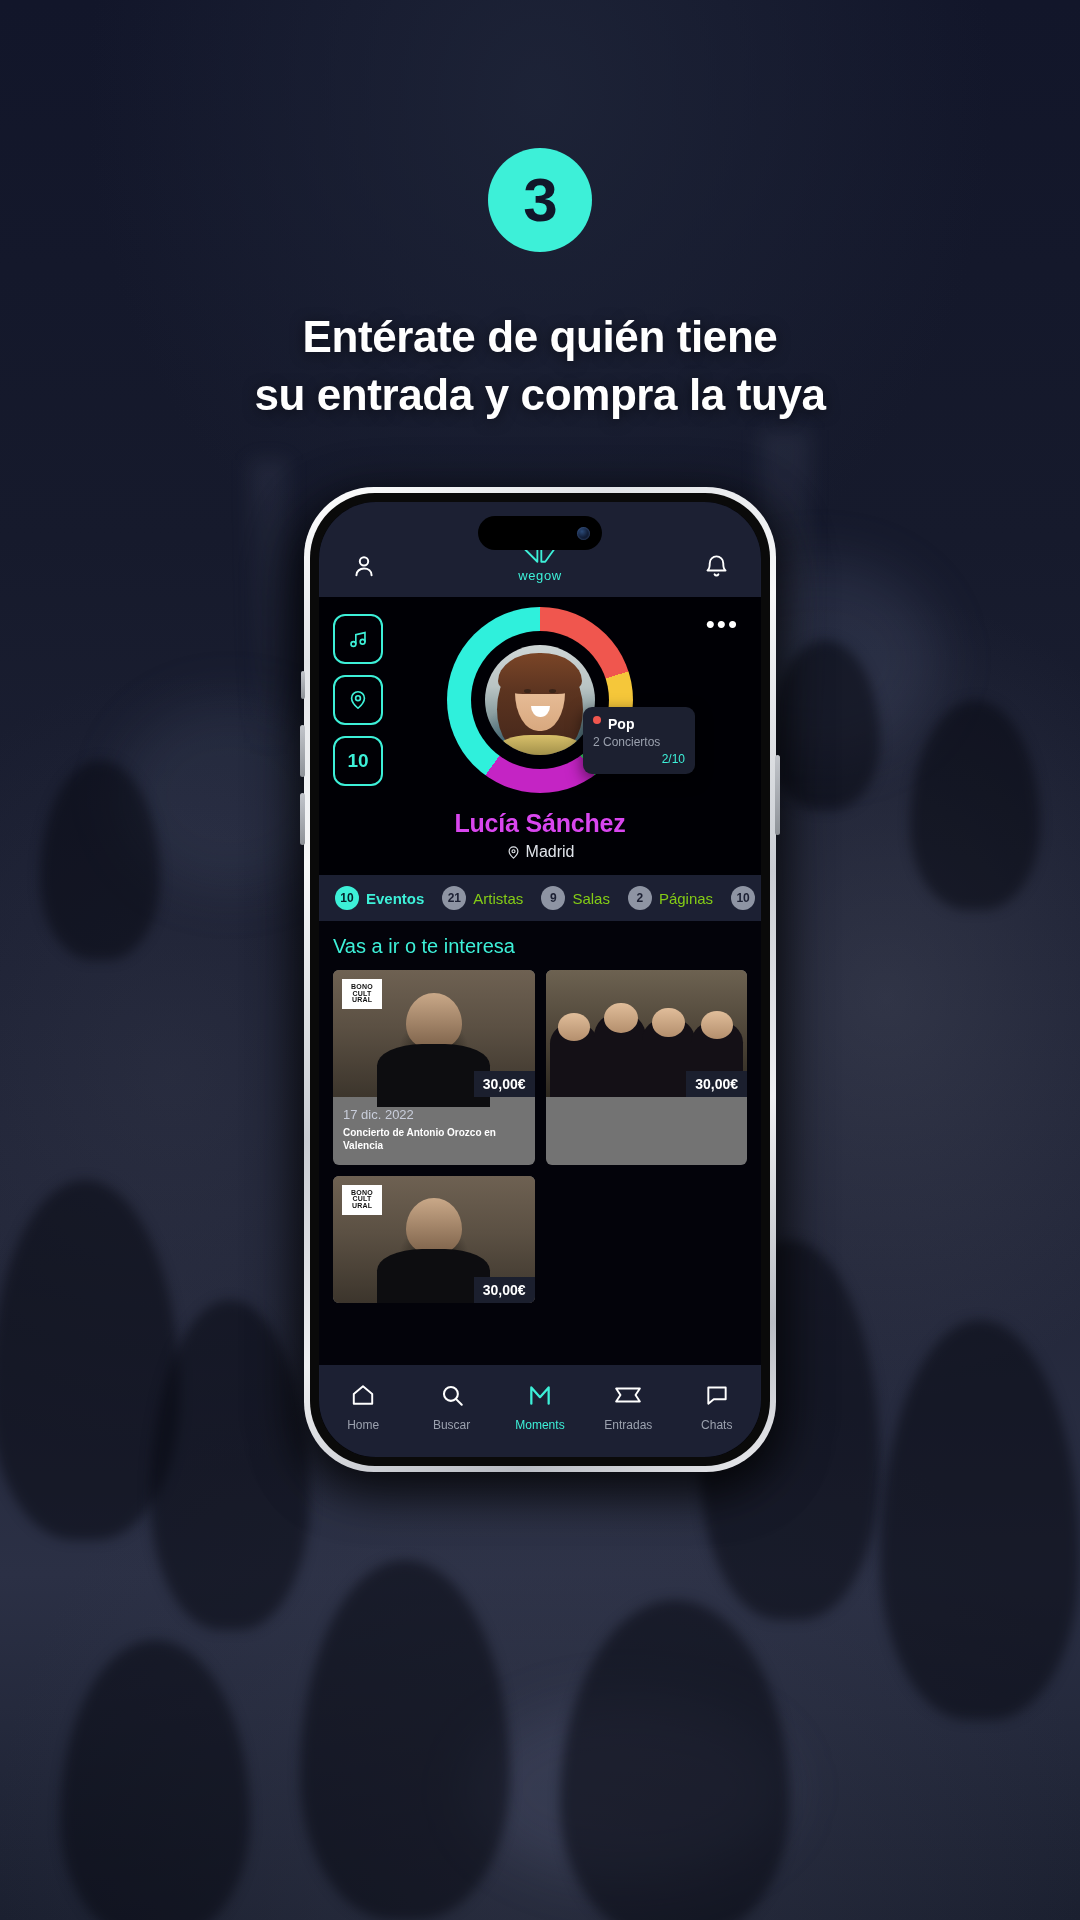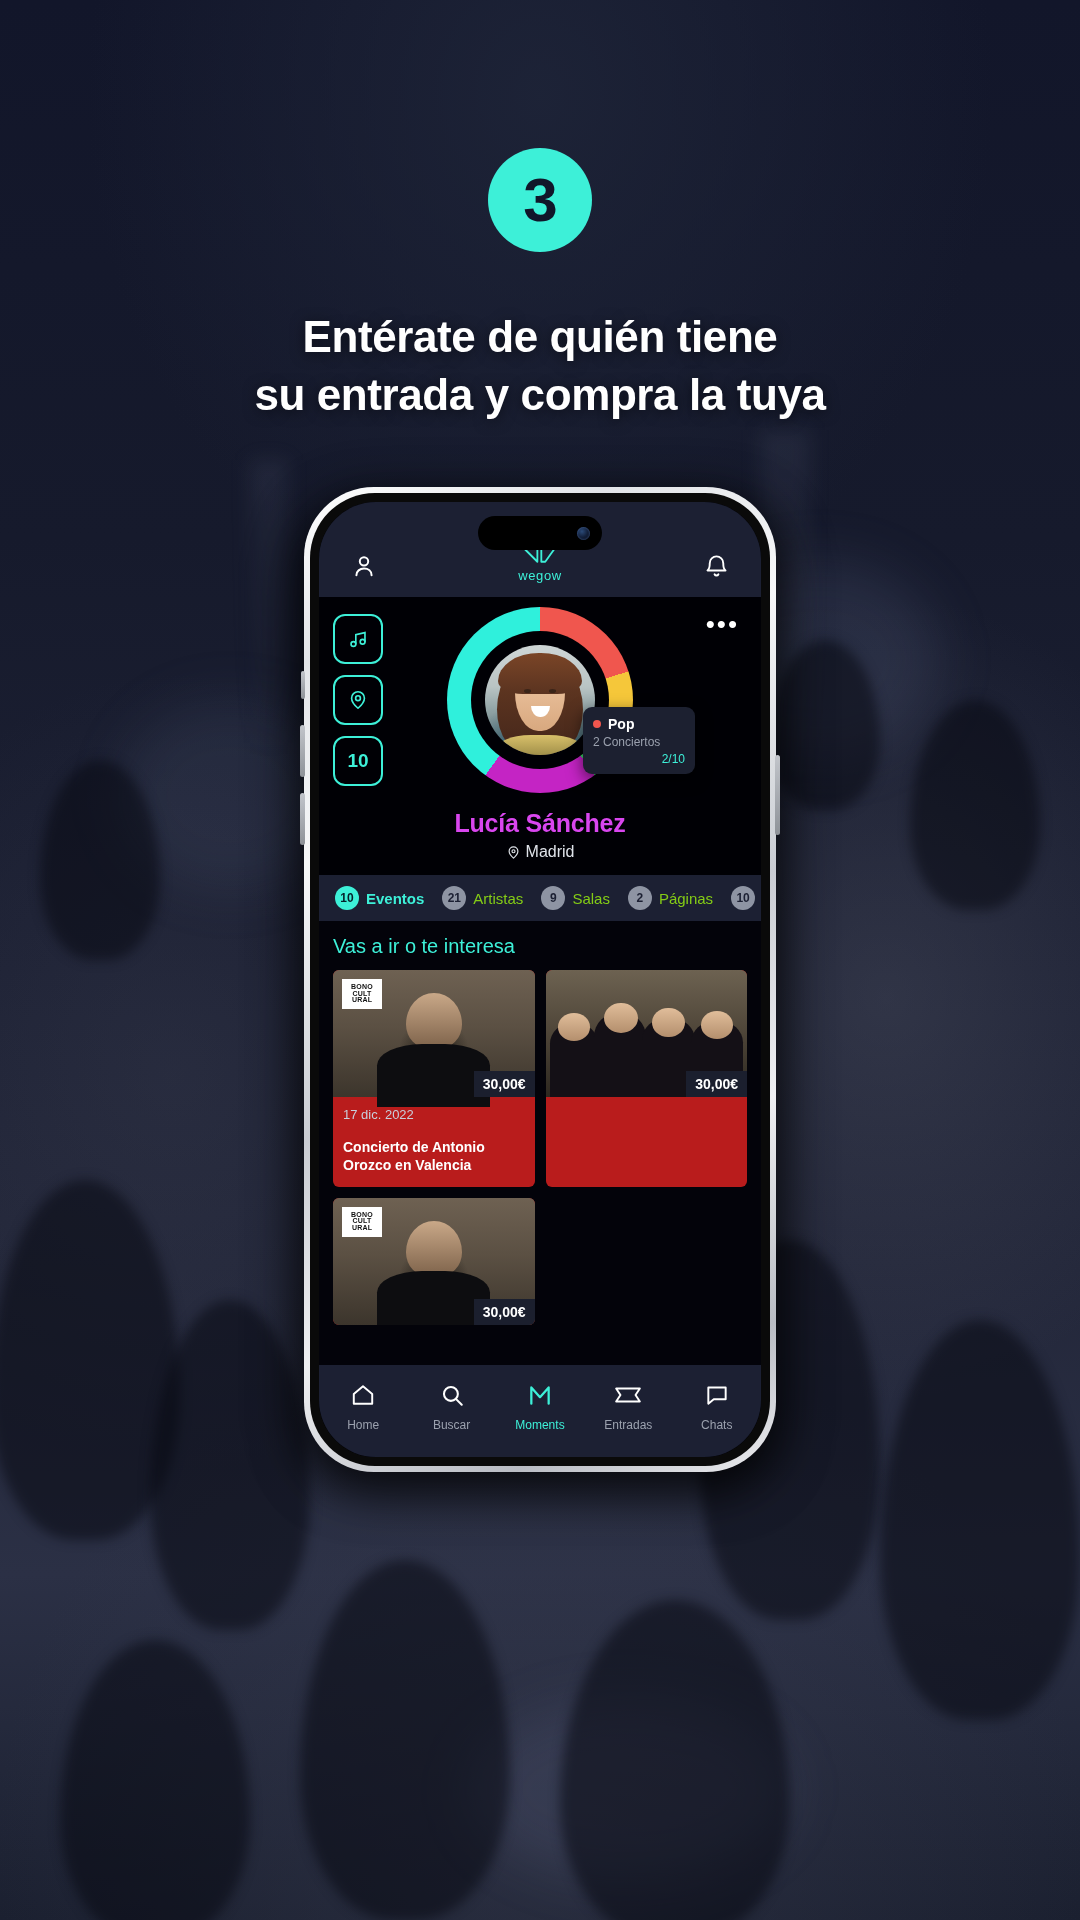--- a/index.html
+++ b/index.html
@@ -204,21 +204,21 @@
 
   .tooltip {
     position: absolute; right: -4px; top: 100px;
     width: 112px;
     background: #1c2030;
     border-radius: 9px;
     padding: 9px 10px 8px;
     box-shadow: 0 5px 16px rgba(0,0,0,.6);
     z-index: 12;
   }
-  .tt-top { display:flex; align-items:center; gap:7px; }
+  .tt-top { display:flex; gap:7px; }
   .tt-dot { width:8px; height:8px; border-radius:50%; background:#f0564e; flex:0 0 auto; }
   .tt-label { color:#fff; font-size:14px; font-weight:bold; }
   .tt-sub { color:#9aa0ad; font-size:12px; margin-top:3px; }
   .tt-frac { color:#3df0d8; font-size:12px; text-align:right; margin-top:3px; }
 
   .profile-name {
     text-align:center; color:#d946ef; font-size:25px; font-weight:bold;
     margin-top: 16px; letter-spacing:-.2px;
   }
   .profile-loc {
@@ -242,37 +242,37 @@
     display:flex; align-items:center; justify-content:center;
   }
   .tab .tlabel { color:#84cc16; font-size:15px; }
   .tab.active .pill { background:#3df0d8; color:#06202a; }
   .tab.active .tlabel { color:#3df0d8; font-weight:bold; }
 
   
   .feed { flex:1; background:#03030a; padding: 14px 14px 0; overflow:hidden; }
   .feed-title { color:#3df0d8; font-size:20px; margin-bottom: 12px; }
   .grid { display:grid; grid-template-columns:1fr 1fr; gap:11px; }
-  .card { background:#b91c1c; border-radius:6px; overflow:hidden; position:relative; }
+  .card { background:#737373; border-radius:6px; overflow:hidden; position:relative; }
   .card-img { height:127px; position:relative; }
   .price {
     position:absolute; right:0; bottom:0;
     background:#1b1f2e; color:#fff; font-size:14px; font-weight:bold;
     padding:5px 9px;
   }
   .bono {
     position:absolute; left:9px; top:9px;
     width:40px; height:30px; background:#fff;
     display:flex; flex-direction:column; align-items:center; justify-content:center;
     line-height:.95;
   }
   .bono span { color:#111; font-size:7px; font-weight:bold; letter-spacing:.2px; }
   .card-body { padding:10px 10px 12px; }
   .card-date { color:#c9cedb; font-size:13px; }
-  .card-name { color:#fff; font-size:14px; font-weight:bold; margin-top:17px; line-height:1.28; }
+  .card-name { color:#fff; font-size:10px; font-weight:bold; margin-top:5px; line-height:1.28; }
 
   
   .ph-orozco {
     position:absolute; inset:0;
     background:
       radial-gradient(ellipse 28% 44% at 50% 64%, #1b1712 0%, rgba(0,0,0,0) 62%),
       linear-gradient(180deg,#6e6152 0%,#5b5043 45%,#3c352c 100%);
   }
   .ph-orozco:after{ content:""; position:absolute; left:33%; top:16%; width:34%; height:56%;
     background: linear-gradient(180deg,#caa versus,#0000); }

